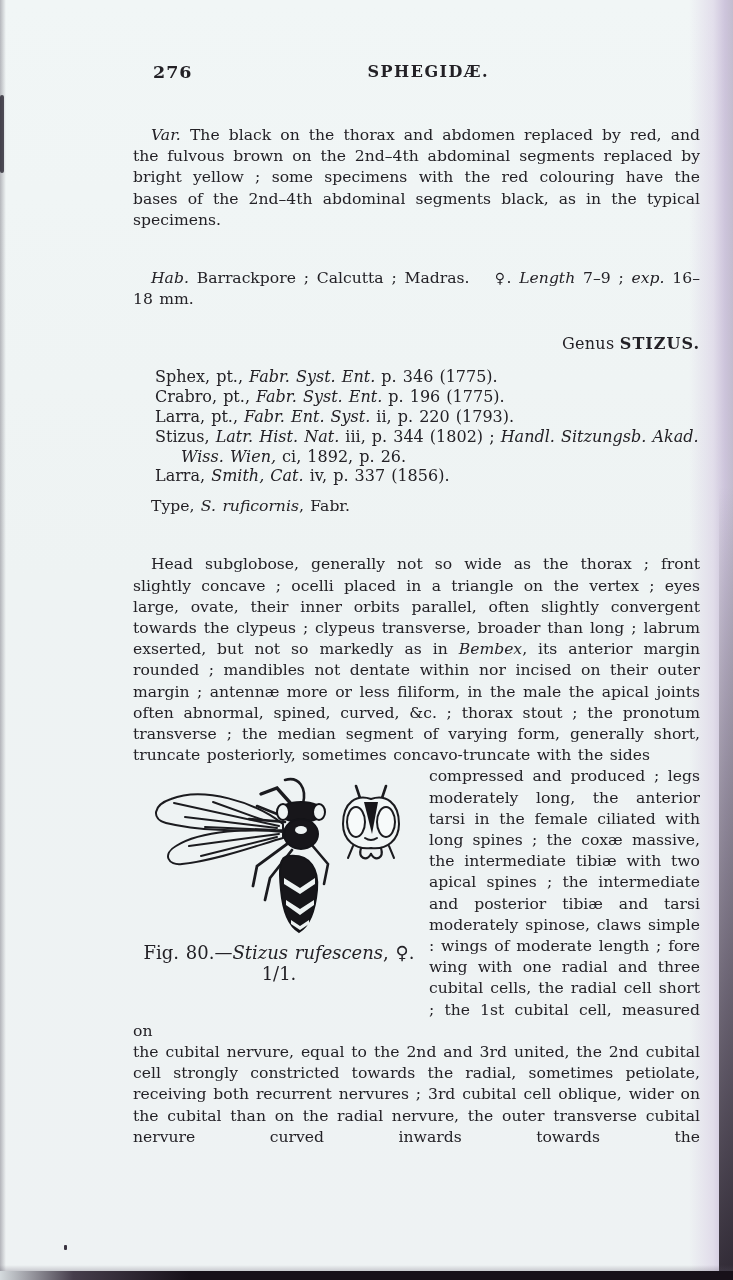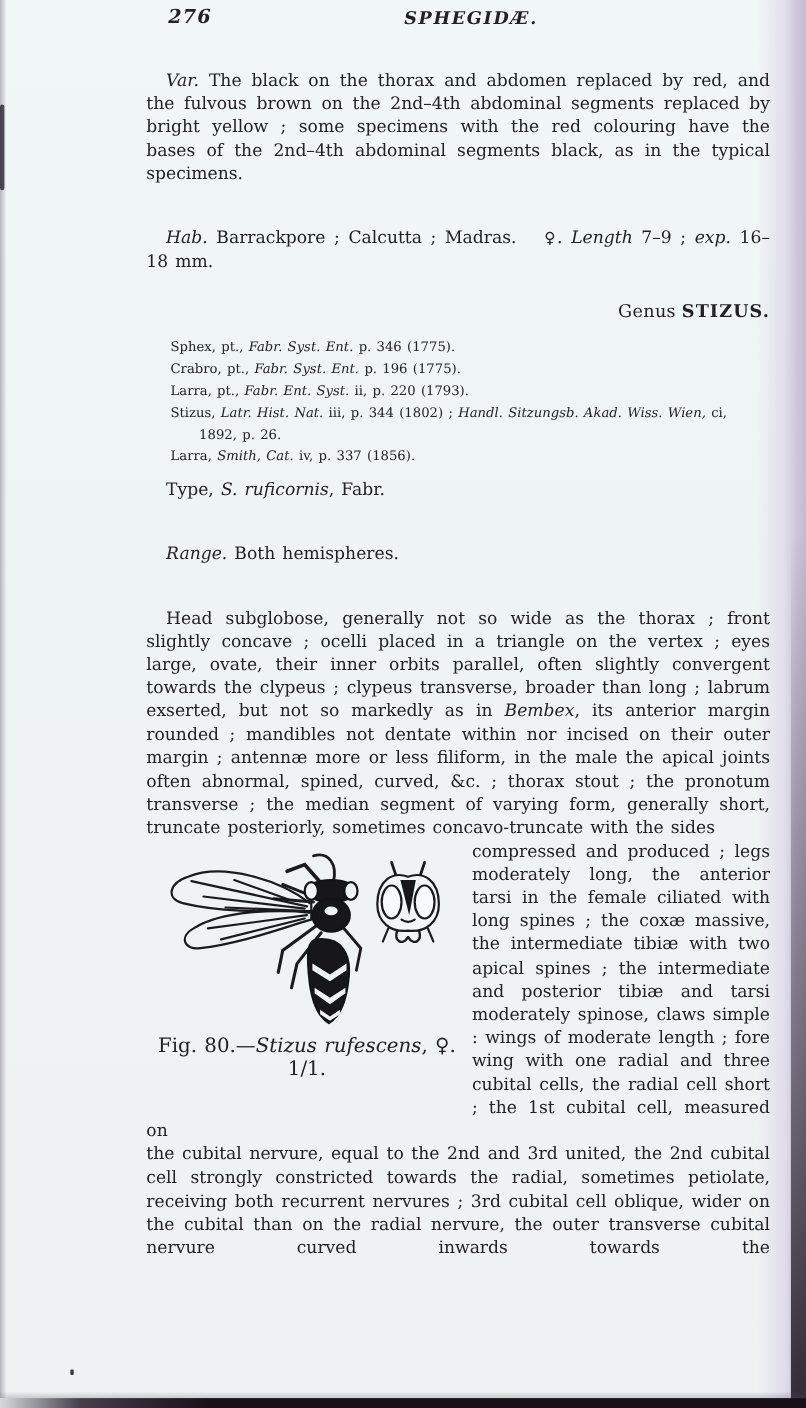--- a/index.html
+++ b/index.html
@@ -22,35 +22,35 @@
   .edge-right-dark{position:absolute;right:0;top:38%;bottom:0;width:14px;
     background:linear-gradient(180deg,rgba(22,16,25,0) 0%,rgba(22,16,25,.45) 55%,rgba(22,16,25,.85) 100%);}
   .edge-bottom{position:absolute;left:0;right:0;bottom:0;height:9px;
     background:linear-gradient(90deg,#d4dadd 0%,#463e4c 10%,#171019 26%,#171019 100%);}
   .edge-bottom-soft{position:absolute;left:0;right:0;bottom:9px;height:6px;
     background:linear-gradient(180deg,rgba(90,84,100,0),rgba(90,84,100,.25));}
   .fleck{position:absolute;left:64px;bottom:30px;width:3px;height:5px;
     background:#3a3440;border-radius:1px;}
   
   .content{position:absolute;left:133px;top:0;width:567px;}
-  .running-head{display:flex;align-items:flex-end;height:26px;font-style:italic;}
+  .running-head{display:flex;align-items:flex-start;margin-top:62px;height:26px;}
   .page-num{font-weight:bold;font-size:17.5px;letter-spacing:1px;padding-left:20px;}
   .running-title{flex:1;text-align:center;font-weight:bold;font-size:16px;
     letter-spacing:1.5px;transform:translateX(-18px);}
   .par{margin:0;font-size:15.6px;line-height:21.2px;text-align:justify;
     word-spacing:1.5px;}
   .body-start{margin-top:11px;}
   .indent{text-indent:18px;margin-top:37px;}
   .it{font-style:italic;}
   .gap{display:inline-block;width:24px;}
   .sym{font-family:"DejaVu Sans","Liberation Sans",sans-serif;font-size:14px;}
   .genus-heading{margin:24px 0 14px 0;text-align:right;font-size:16px;font-weight:normal;
     letter-spacing:.3px;}
   .genus-heading .bold{font-weight:bold;letter-spacing:1px;}
-  .refs{margin:0 0 10px 22px;font-size:12px;line-height:19.8px;}
+  .refs{margin:0 0 10px 22px;font-size:16px;line-height:19.8px;}
   .ref{margin:0;padding-left:26px;text-indent:-26px;text-align:left;word-spacing:1px;}
   .type-range{margin-top:7px;}
   .fig-row{display:flow-root;}
   .figure-float{float:left;width:272px;min-height:242px;margin:6px 14px 0 0;}
   .figure-float svg{display:block;width:268px;height:170px;}
   .figcaption{margin-top:0;font-size:18px;text-align:center;text-indent:0;
     word-spacing:1px;}
   .seg3{text-align-last:justify;}
 </style>
 </head>
@@ -84,21 +84,20 @@
     <div class="refs">
       <p class="ref"><span>Sphex, pt., </span><span class="it">Fabr. Syst. Ent.</span><span> p. 346 (1775).</span></p>
       <p class="ref"><span>Crabro, pt., </span><span class="it">Fabr. Syst. Ent.</span><span> p. 196 (1775).</span></p>
       <p class="ref"><span>Larra, pt., </span><span class="it">Fabr. Ent. Syst.</span><span> ii, p. 220 (1793).</span></p>
       <p class="ref"><span>Stizus, </span><span class="it">Latr. Hist. Nat.</span><span> iii, p. 344 (1802) ;  </span><span class="it">Handl. Sitzungsb. Akad. Wiss. Wien,</span><span> ci, 1892, p. 26.</span></p>
       <p class="ref"><span>Larra, </span><span class="it">Smith, Cat.</span><span> iv, p. 337 (1856).</span></p>
     </div>
 
     <p class="par indent type-range"><span>Type, </span><span class="it">S. ruficornis</span><span>, Fabr.</span></p>
 
-    <p class="par indent"><span class="it">Range.</span><span> Both hemispheres.</span></p>
 
     <p class="par indent"><span>Head subglobose, generally not so wide as the thorax ; front slightly concave ; ocelli placed in a triangle on the vertex ; eyes large, ovate, their inner orbits parallel, often slightly convergent towards the clypeus ; clypeus transverse, broader than long ; labrum exserted, but not so markedly as in </span><span class="it">Bembex</span><span>, its anterior margin rounded ; mandibles not dentate within nor incised on their outer margin ; antennæ more or less filiform, in the male the apical joints often abnormal, spined, curved, &amp;c. ; thorax stout ; the pronotum transverse ; the median segment of varying form, generally short, truncate posteriorly, sometimes concavo-truncate with the sides</span></p>
 
     <div class="fig-row">
       <figure class="figure-float" style="margin-left:10px">
         <svg viewBox="0 0 268 170" aria-hidden="true">
           <g stroke="#1b1b1f" fill="none" stroke-width="2" stroke-linecap="round">
 
             <path d="M150,34 L134,16 L118,22" stroke-width="3.4"></path>
             <path d="M160,32 C164,16 156,4 142,8" stroke-width="2.6"></path>

